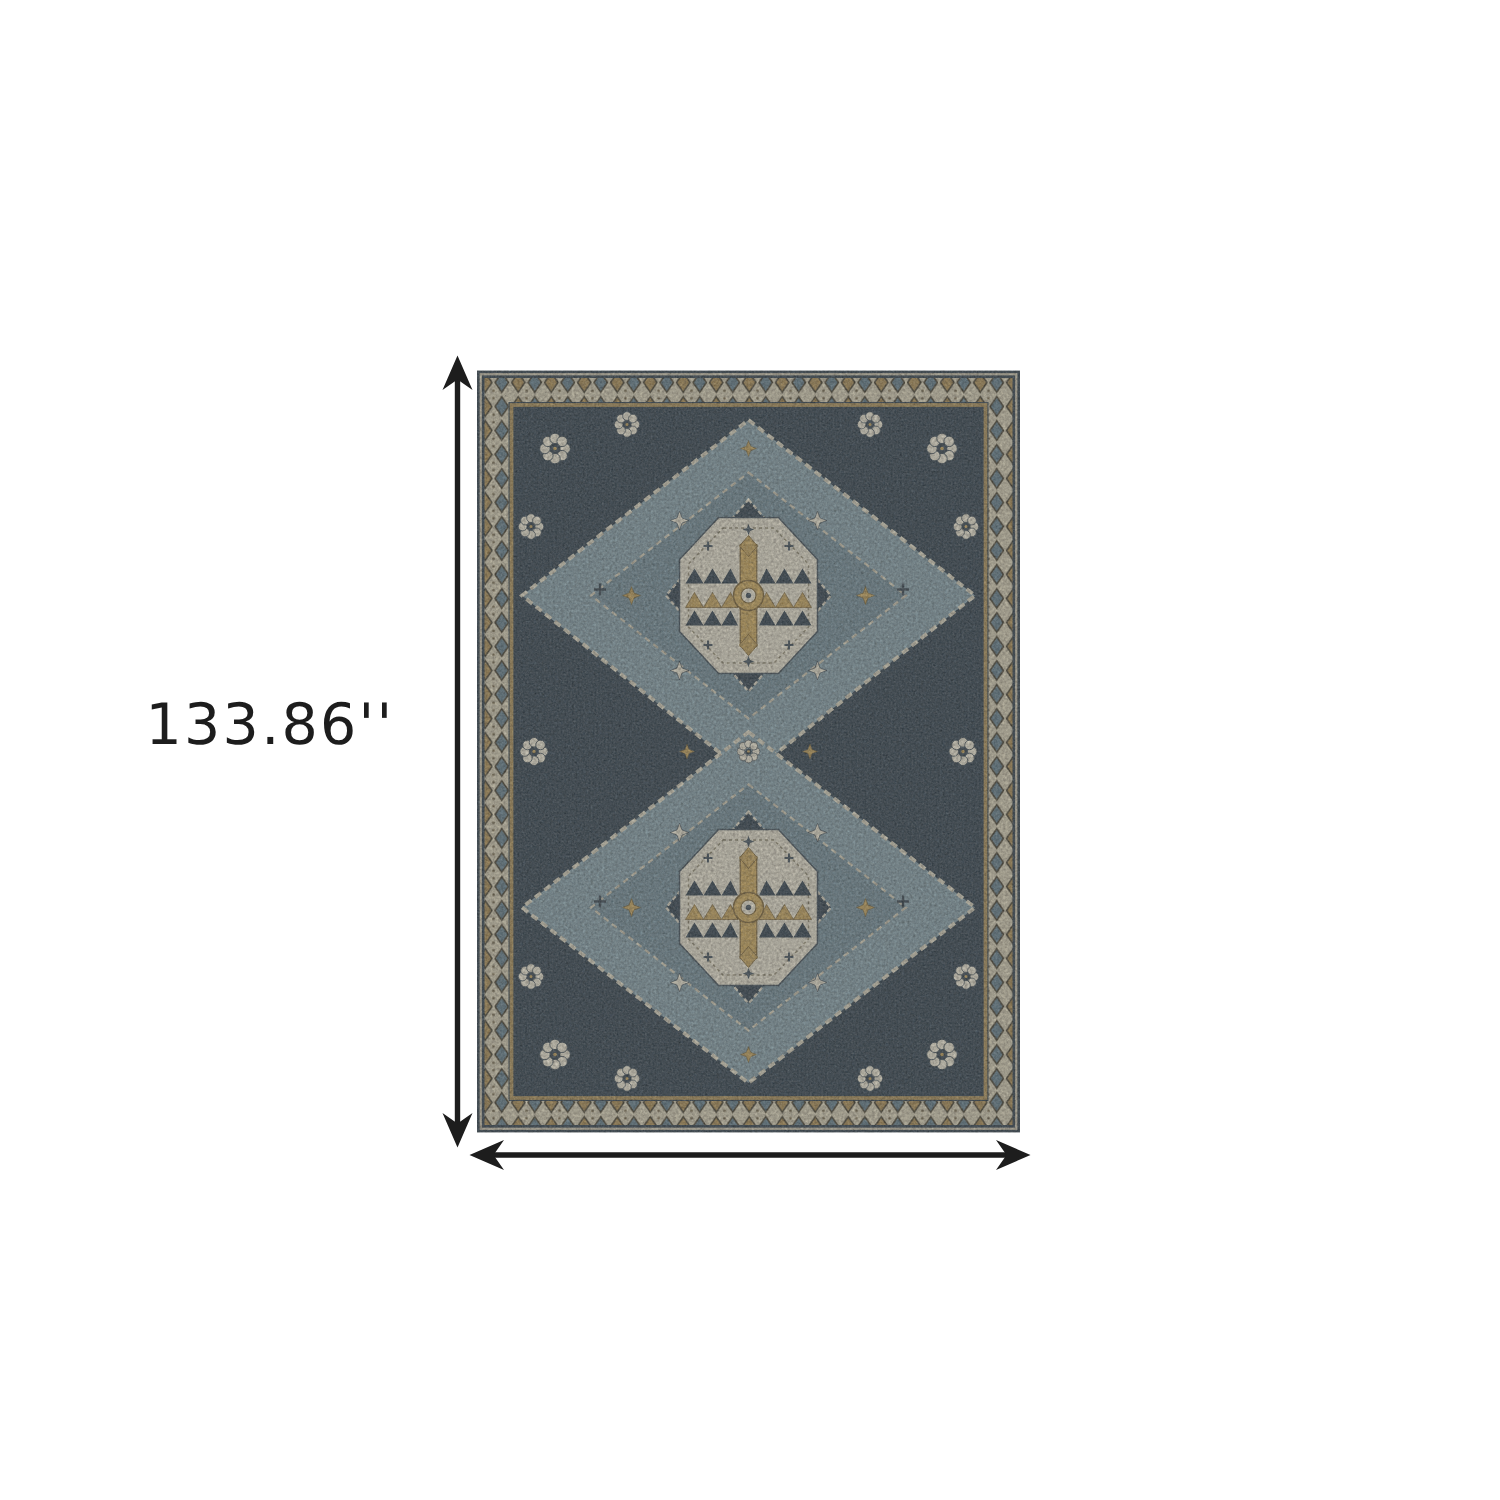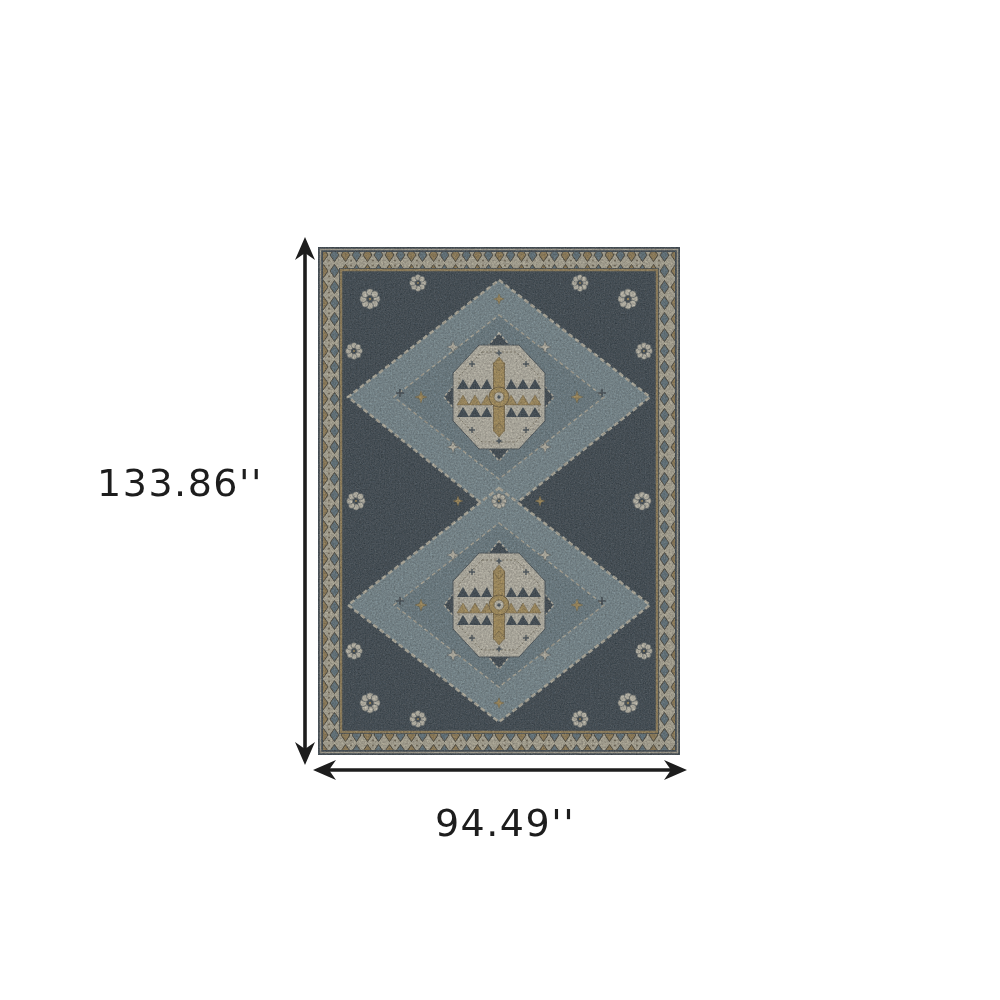--- a/index.html
+++ b/index.html
@@ -150,15 +150,14 @@
     </g>
     <g>
       <line x1="326" y1="770" x2="674" y2="770" stroke="#1d1d1d" stroke-width="3.6"></line>
       <polygon points="313,770 336,760 329,770 336,780" fill="#1d1d1d"></polygon>
       <polygon points="687,770 664,760 671,770 664,780" fill="#1d1d1d"></polygon>
     </g>
   </svg>
 
   <div class="dim-label height">133.86''</div>
 
-  <div class="dim-label width">94.49''</div>
 
 </div>
 
 </body></html>

